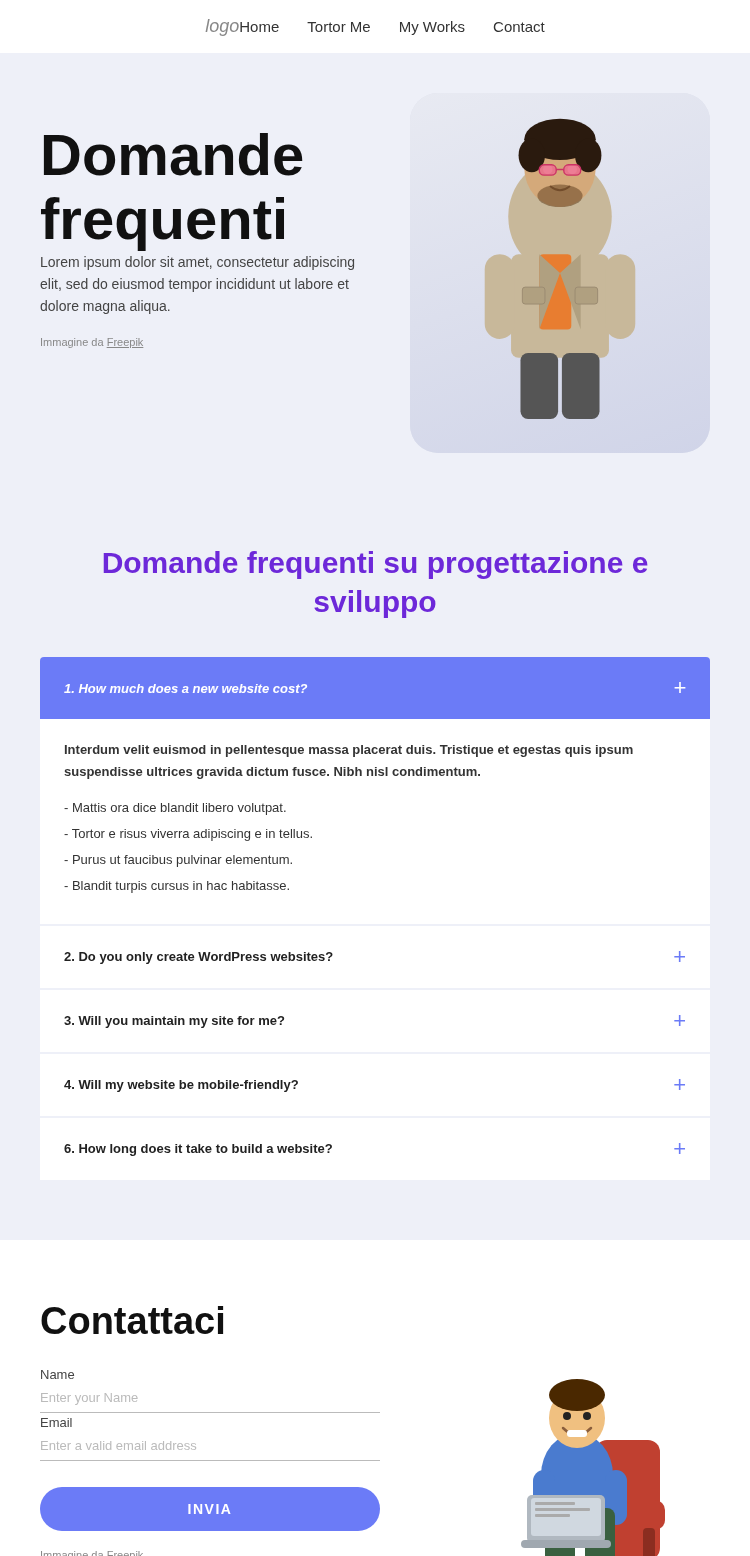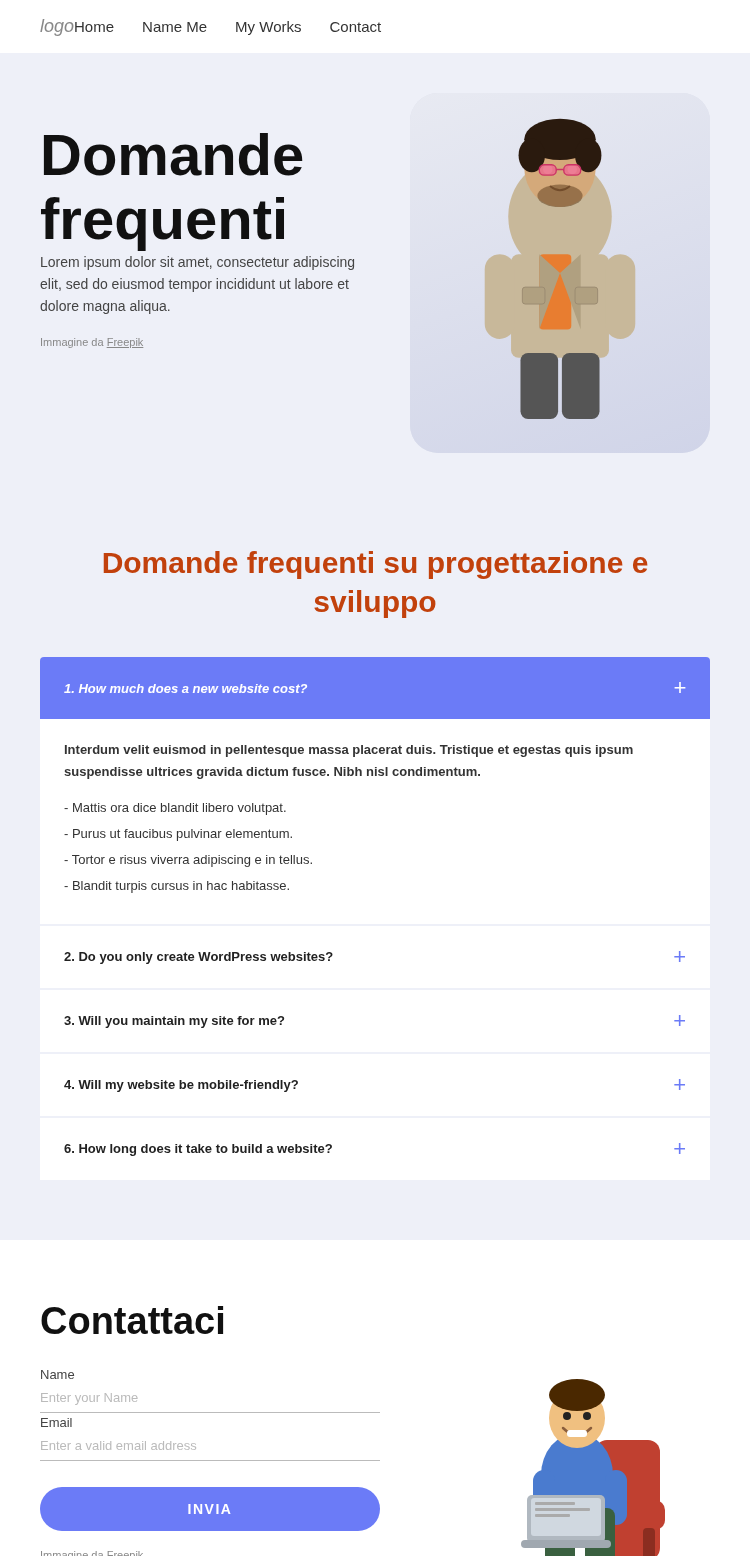--- a/index.html
+++ b/index.html
@@ -1,20 +1,20 @@
 <!DOCTYPE html>
 <html><head>
   <meta charset="utf-8">
   <style>
     * { box-sizing: border-box; margin: 0; padding: 0; }
     body { font-family: 'Segoe UI', Arial, sans-serif; background: #fff; color: #222; width: 750px; }
 
     
     nav {
-      display: flex; align-items: center; justify-content: flex-start;
+      display: flex; align-items: center; justify-content: center;
       padding: 16px 40px;
       background: #fff;
     }
     .nav-logo { font-size: 18px; color: #888; font-style: italic; }
     .nav-links { display: flex; gap: 28px; }
     .nav-link { font-size: 15px; color: #333; text-decoration: none; cursor: pointer; }
 
     
     .hero {
       display: flex; align-items: flex-start; justify-content: space-between;
@@ -44,21 +44,21 @@
       position: relative;
     }
     .person-svg { width: 220px; height: 320px; }
 
     
     .faq-section {
       background: #eef0f8;
       padding: 60px 40px 60px 40px;
     }
     .faq-title {
-      text-align: center; font-size: 30px; font-weight: 700; color: #c2410c;
+      text-align: center; font-size: 30px; font-weight: 700; color: #6d28d9;
       margin-bottom: 36px; line-height: 1.3;
     }
 
     
     .faq-list { display: flex; flex-direction: column; gap: 0; }
     .faq-item {
       background: #fff;
       border-radius: 4px;
       margin-bottom: 2px;
     }
@@ -129,21 +129,21 @@
     
     .sitting-person { width: 200px; height: 270px; }
   </style>
 </head>
 <body>
 
 <nav>
   <span class="nav-logo">logo</span>
   <div class="nav-links">
     <a class="nav-link" href="#">Home</a>
-    <a class="nav-link" href="#">Name Me</a>
+    <a class="nav-link" href="#">Tortor Me</a>
     <a class="nav-link" href="#">My Works</a>
     <a class="nav-link" href="#">Contact</a>
   </div>
 </nav>
 
 <section class="hero">
   <div class="hero-left">
     <h1 class="hero-title">
       <span>Domande</span><br>
       <span>frequenti</span>
@@ -204,22 +204,22 @@
 
     <div class="faq-item active">
       <div class="faq-question">
         <span>1. How much does a new website cost?</span>
         <span class="faq-plus">+</span>
       </div>
       <div class="faq-answer">
         <p class="faq-answer-bold">Interdum velit euismod in pellentesque massa placerat duis. Tristique et egestas quis ipsum suspendisse ultrices gravida dictum fusce. Nibh nisl condimentum.</p>
         <ul class="faq-answer-list">
           <li>Mattis ora dice blandit libero volutpat.</li>
+          <li>Tortor e risus viverra adipiscing e in tellus.</li>
           <li>Purus ut faucibus pulvinar elementum.</li>
-          <li>Tortor e risus viverra adipiscing e in tellus.</li>
           <li>Blandit turpis cursus in hac habitasse.</li>
         </ul>
       </div>
     </div>
 
     <div class="faq-item">
       <div class="faq-question">
         <span>2. Do you only create WordPress websites?</span>
         <span class="faq-plus">+</span>
       </div>

